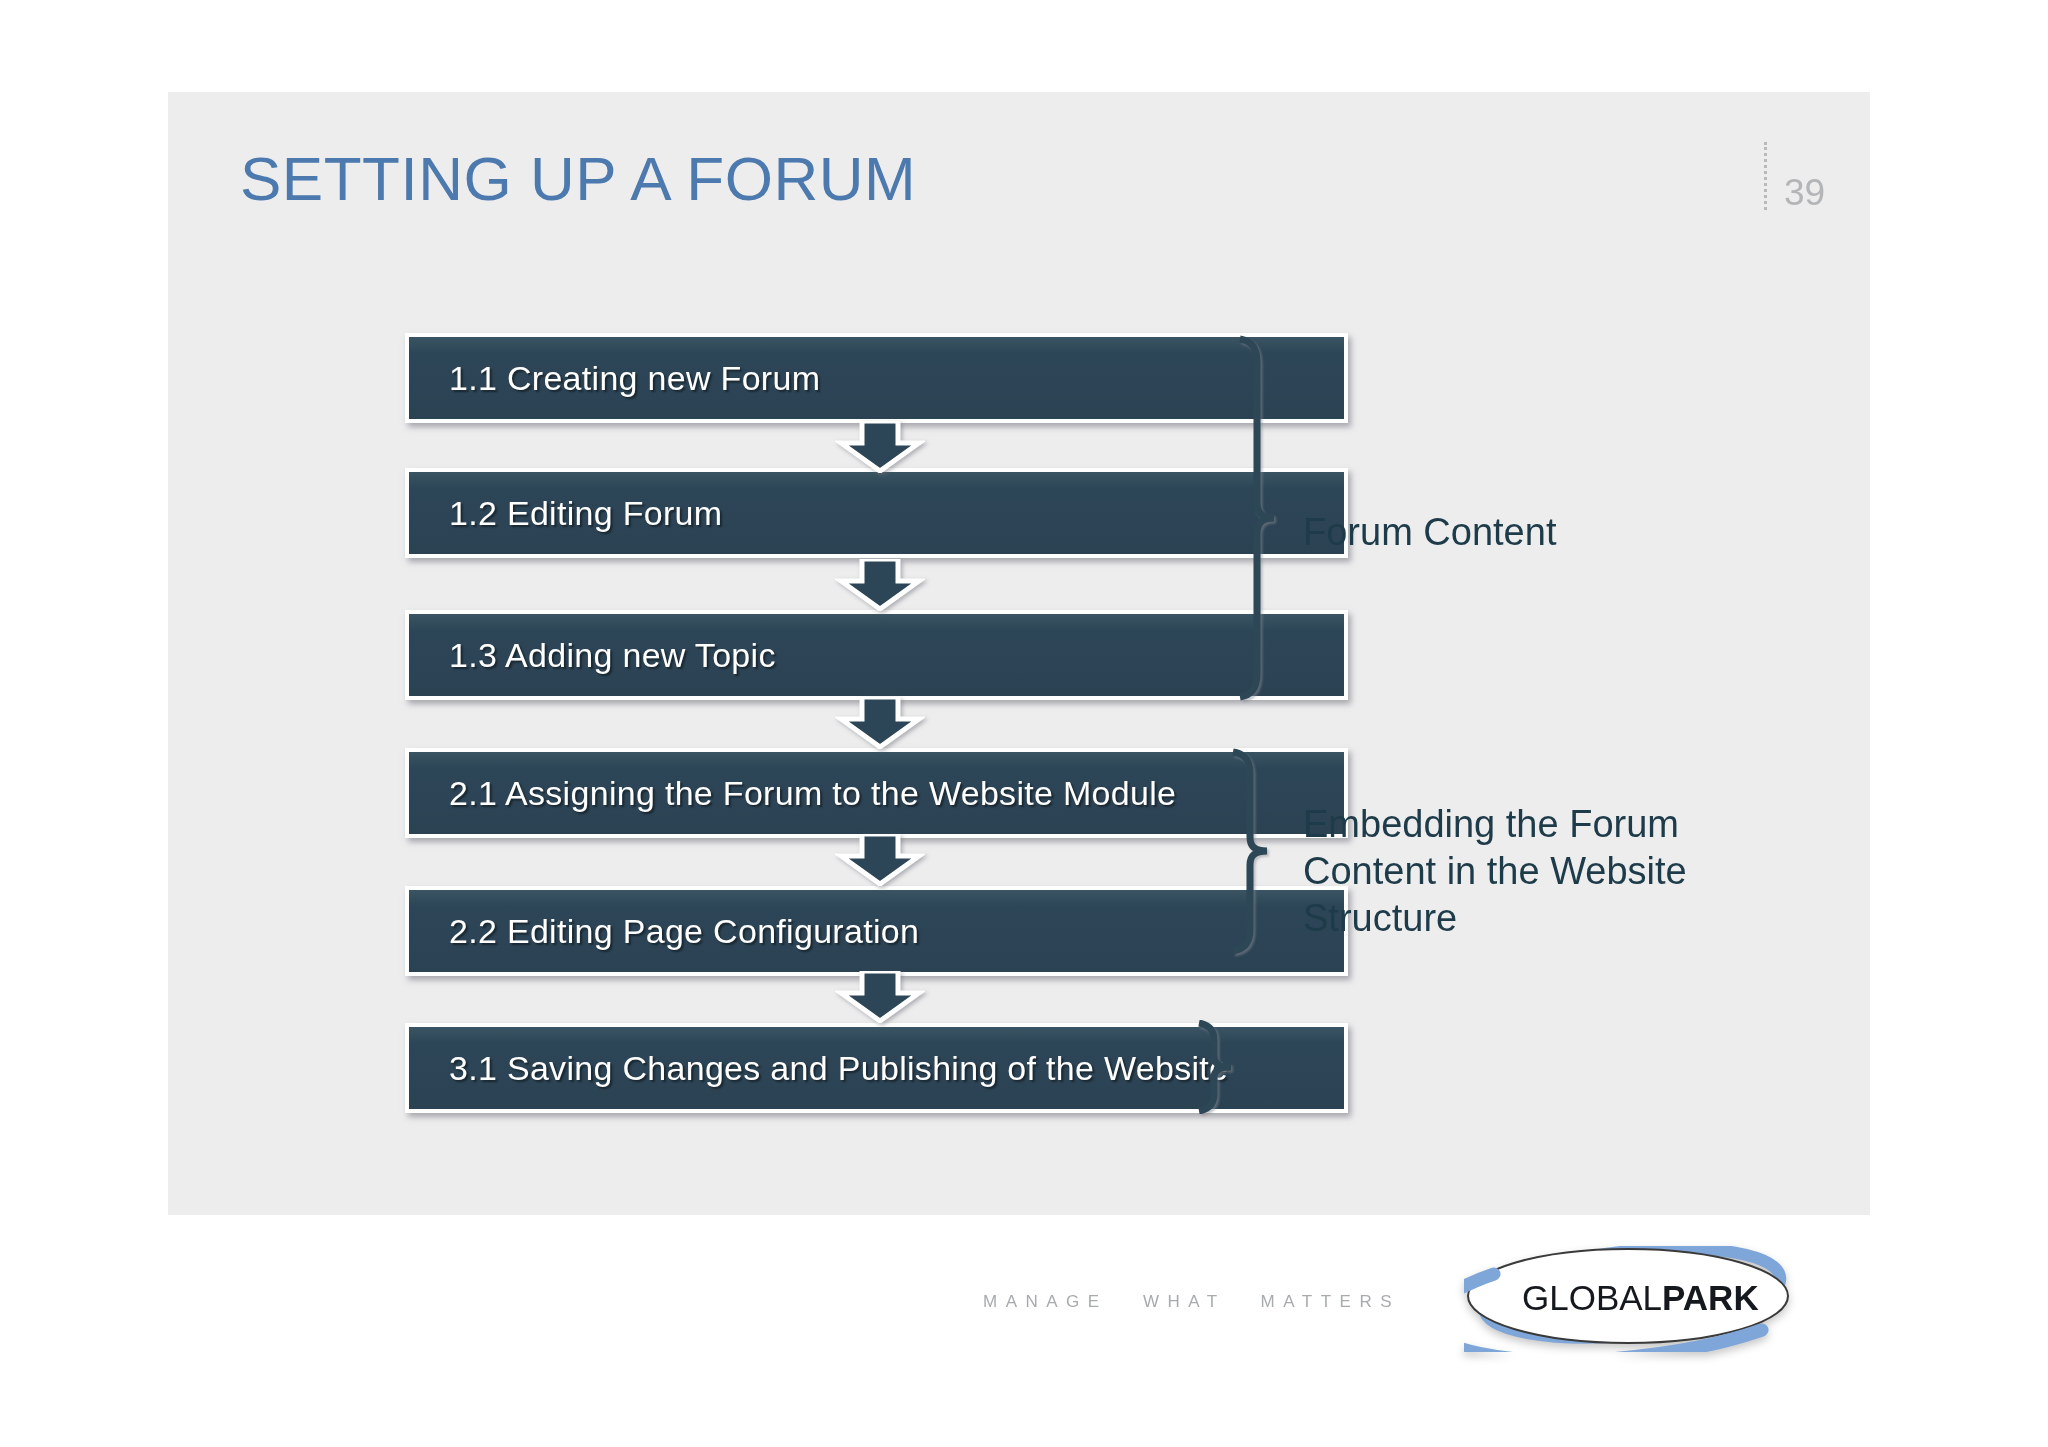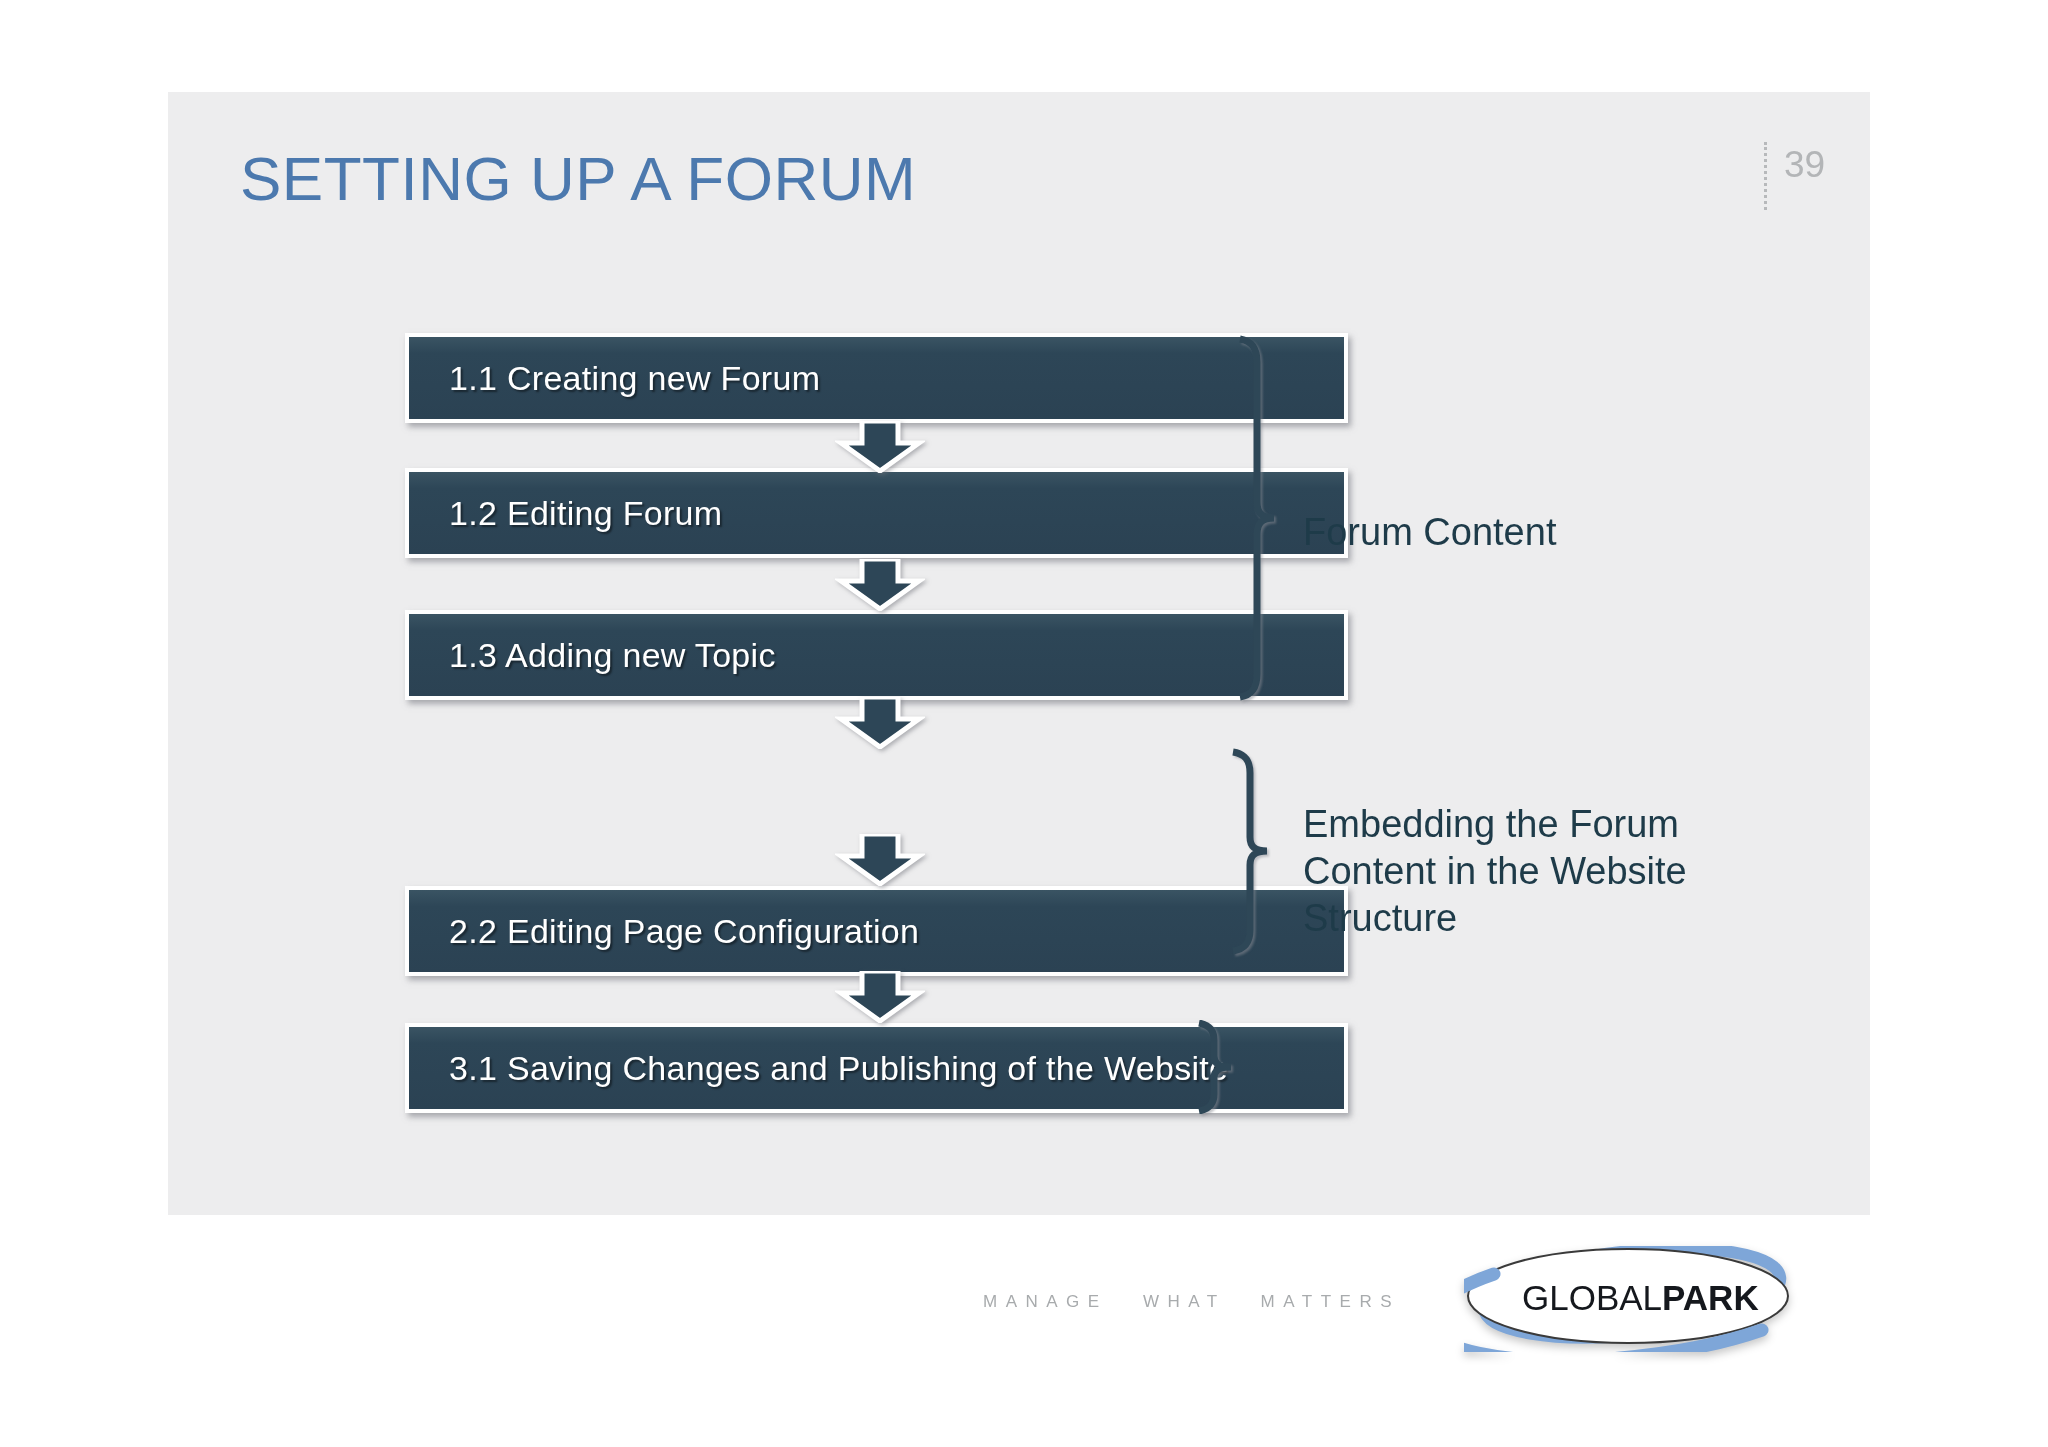--- a/index.html
+++ b/index.html
@@ -54,30 +54,33 @@
 </head>
 <body>
 
 <div class="page">
 
   <div class="slide">
 
     <div class="slide-title" style="left:72px;top:54px;">SETTING UP A FORUM</div>
 
     <div class="page-number-rule" style="left:1596px;top:50px;"></div>
-    <div class="page-number" style="left:1616px;top:52px;">39</div>
+    <div class="page-number" style="left:1616px;top:80px;">39</div>
 
     <div class="step" style="top:241px;">
       <span>1.1 Creating new Forum</span>
     </div>
     <div class="step" style="top:376px;">
       <span>1.2 Editing Forum</span>
     </div>
     <div class="step" style="top:518px;">
       <span>1.3 Adding new Topic</span>
+    </div>
+    <div class="step" style="top:656px;">
+      <span>2.1 Assigning the Forum to the Website Module</span>
     </div>
     <div class="step" style="top:794px;">
       <span>2.2 Editing Page Configuration</span>
     </div>
     <div class="step" style="top:931px;">
       <span>3.1 Saving Changes and Publishing of the Website</span>
     </div>
 
     <svg class="arrow" style="top:329px;" viewBox="0 0 90 52">
       <polygon points="27,0 27,22 6,22 45,50 84,22 63,22 63,0" fill="#2d4657" stroke="#ffffff" stroke-width="5"></polygon>

